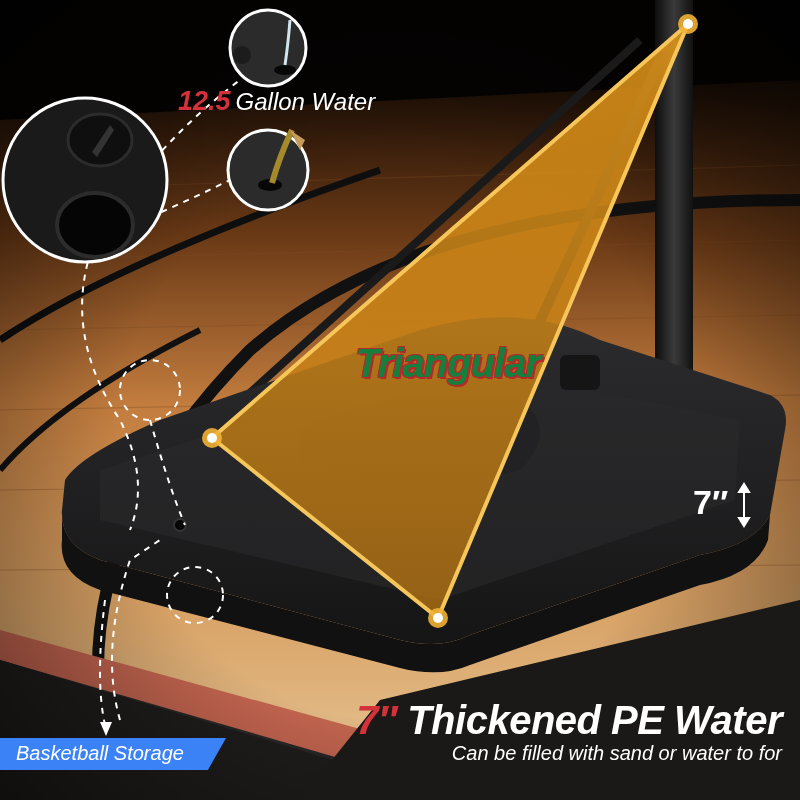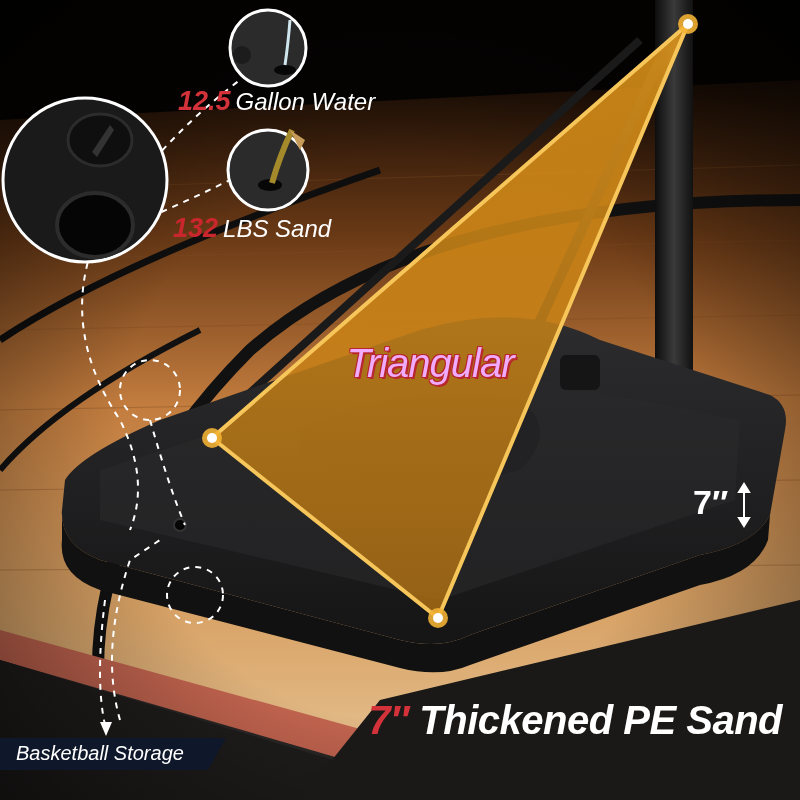--- a/index.html
+++ b/index.html
@@ -4,27 +4,27 @@
 <style>
   html, body { margin:0; padding:0; }
   body { width:800px; height:800px; overflow:hidden; background:#0b0908; font-family:"Liberation Sans", sans-serif; }
   .stage { position:relative; width:800px; height:800px; overflow:hidden; }
   .layer { position:absolute; left:0; top:0; width:800px; height:800px; }
   .txt { position:absolute; white-space:nowrap; font-style:italic; }
   .t-water { left:178px; top:86px; font-size:24px; color:#fff; }
   .t-sand  { left:173px; top:213px; font-size:24px; color:#fff; }
   .t-water .num, .t-sand .num { color:#d3323a; font-weight:bold; font-size:27px; margin-right:5px; }
   .t-sand .num { color:#c9262d; }
-  .t-title { left:320px; top:338px; width:220px; text-align:center; color:#f0abfc; font-weight:normal; font-size:40px; line-height:50px; letter-spacing:-1px;
+  .t-title { left:320px; top:338px; width:220px; text-align:right; color:#15803d; font-weight:bold; font-size:40px; line-height:50px; letter-spacing:-1px;
              text-shadow: 2px 2px 0 #b8272c, -1px -1px 0 #b8272c, 1px -1px 0 #b8272c, -1px 1px 0 #b8272c; }
   .t-7in { left:693px; top:483px; color:#fff; font-weight:bold; font-size:34px; font-style:normal; }
   .t-headline { right:18px; top:698px; color:#fff; font-weight:bold; font-size:40px; letter-spacing:-0.5px; }
   .t-headline .red { color:#d3323a; }
   .t-sub { right:18px; top:740px; text-align:right; color:#fff; font-size:20px; line-height:26px; }
-  .storage-banner { position:absolute; left:0; top:738px; width:226px; height:32px; background:#0f172a;
+  .storage-banner { position:absolute; left:0; top:738px; width:226px; height:32px; background:#3b82f6;
                     clip-path:polygon(0 0,100% 0,92% 100%,0 100%); }
   .storage-banner span { position:absolute; left:16px; top:4px; color:#fff; font-style:italic; font-size:20px; }
 </style>
 </head>
 <body>
 
 <div class="stage">
 
   <svg class="layer" viewBox="0 0 800 800">
     <defs>
@@ -138,34 +138,32 @@
       <line x1="744" y1="490" x2="744" y2="520"></line>
       <path d="M739 492 L744 484 L749 492 Z"></path>
       <path d="M739 518 L744 526 L749 518 Z"></path>
     </g>
   </svg>
 
   <div class="txt t-water">
     <span class="num">12.5</span><span>Gallon Water</span>
   </div>
 
-  <div class="txt t-sand">
-    <span class="num">132</span><span>LBS Sand</span>
-  </div>
 
   <div class="txt t-title">
     <div>Triangular</div>
   </div>
 
   <div class="txt t-7in">7″</div>
 
   <div class="storage-banner">
     <span>Basketball Storage</span>
   </div>
 
   <div class="txt t-headline">
     <span class="red">7″</span>
-    <span>Thickened PE Sand</span>
+    <span>Thickened PE Water</span>
   </div>
 
   <div class="txt t-sub">
+    <div>Can be filled with sand or water to for</div>
   </div>
 </div>
 
 </body></html>

